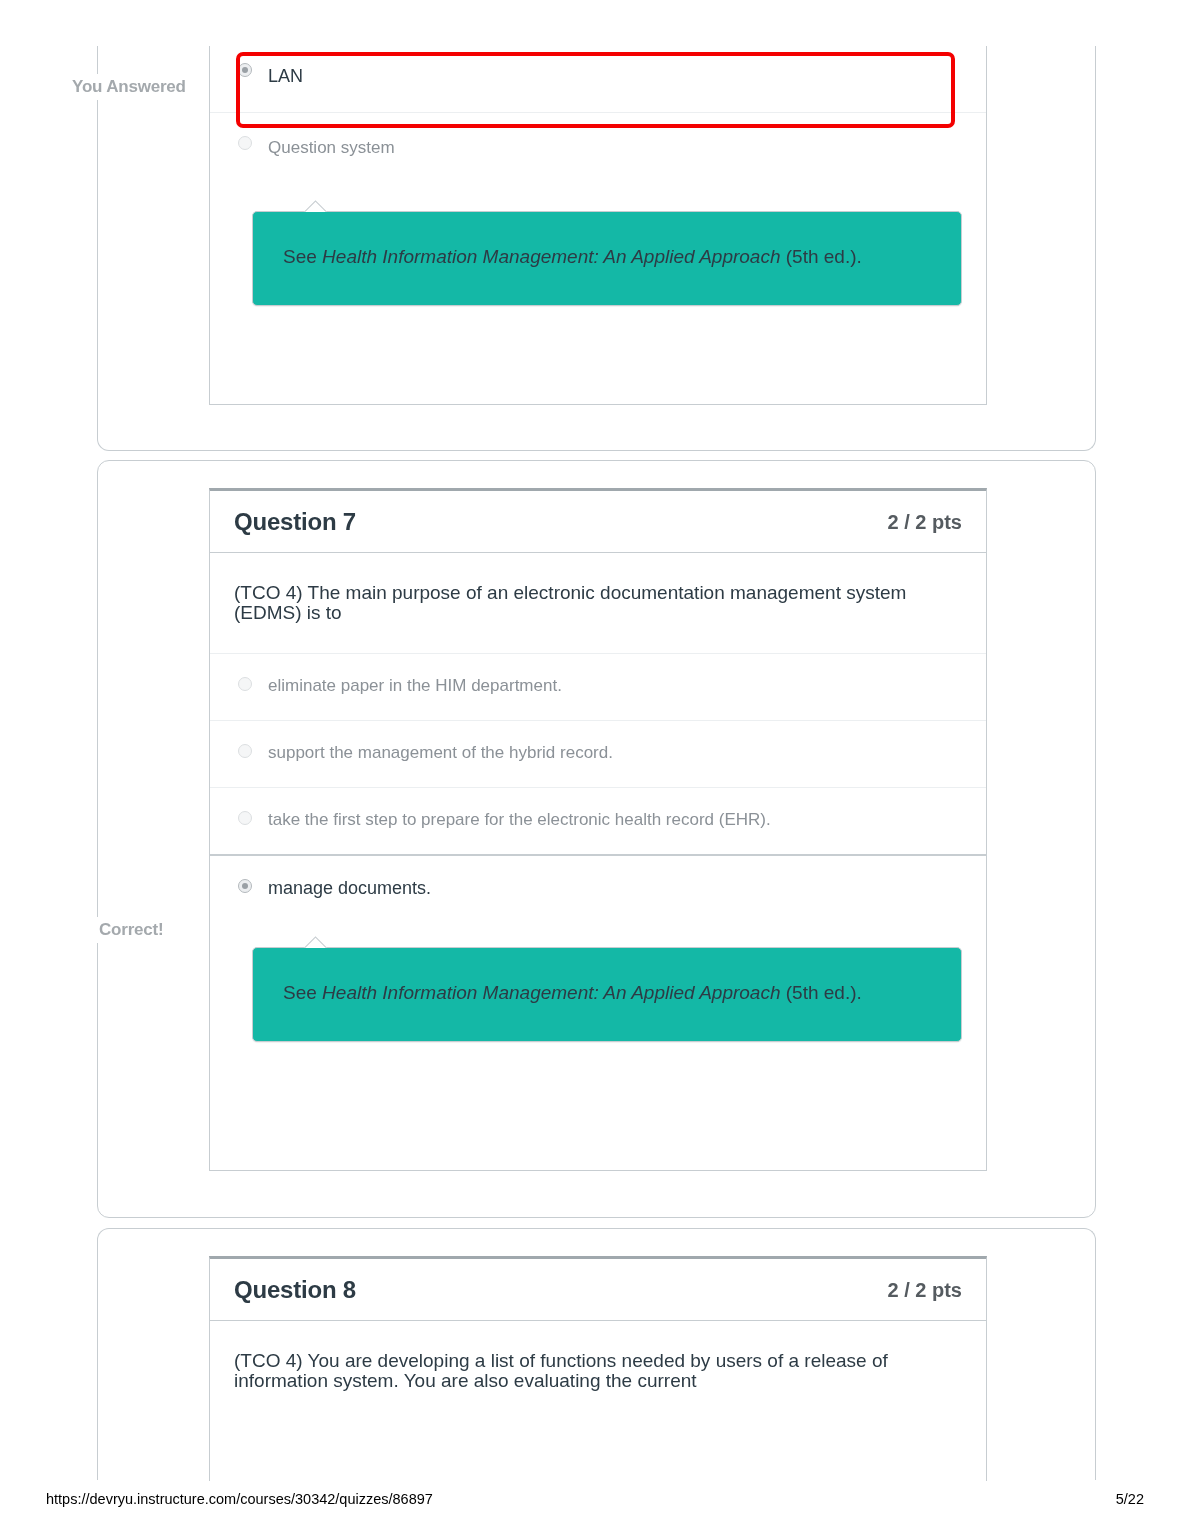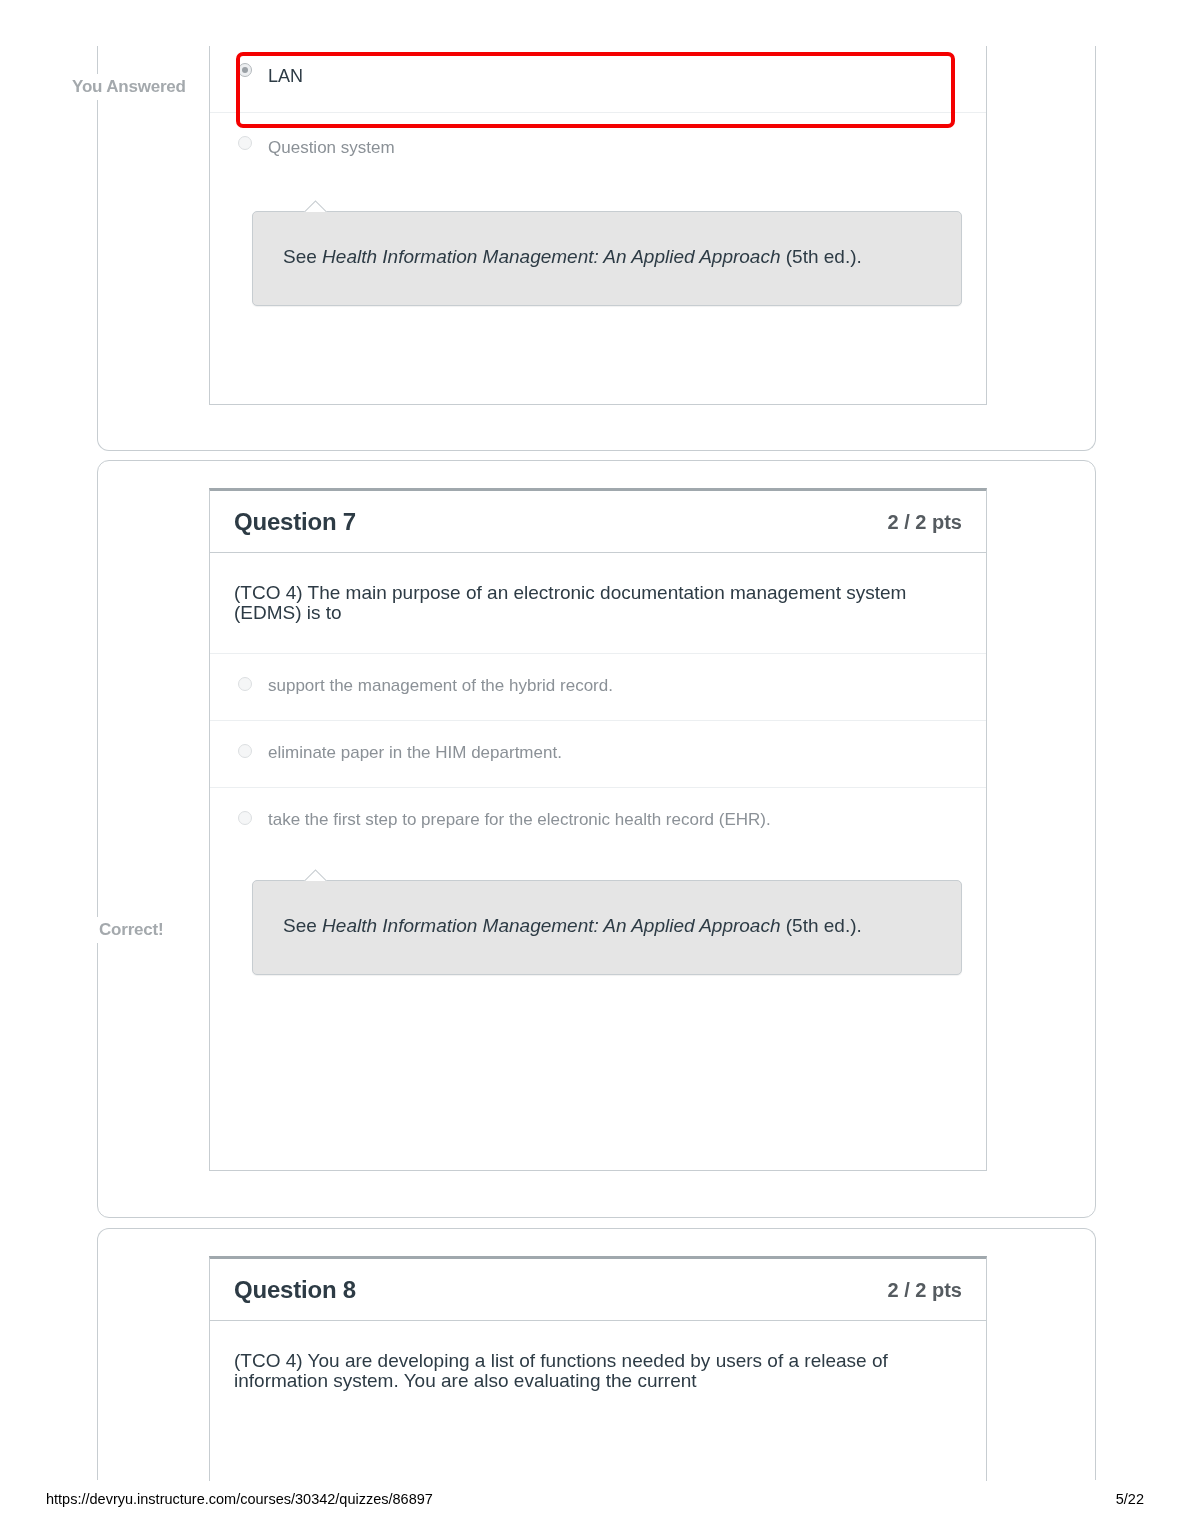--- a/index.html
+++ b/index.html
@@ -198,21 +198,21 @@
     padding: 3px 6px;
     letter-spacing: -0.2px;
   }
 
   
   .comment {
     position: relative;
     margin: 26px 24px 30px 42px;
     border: 1px solid #c7cdd1;
     border-radius: 5px;
-    background: #e5e5e5;
+    background: #14b8a6;
     padding: 26px 30px 30px 30px;
     font-size: 19px;
     line-height: 37px;
     color: #2d3b45;
     box-shadow: 0 1px 1px rgba(0,0,0,0.06);
   }
   .comment .arrow-outer {
     position: absolute;
     left: 48px;
     top: -14px;
@@ -290,33 +290,37 @@
       <span class="q-title">Question 7</span>
       <span class="q-pts">2 / 2 pts</span>
     </div>
 
     <div class="q-text">(TCO 4) The main purpose of an electronic documentation management system (EDMS) is to</div>
 
     <div class="answers">
 
       <div class="answer">
         <span class="radio"></span>
-        <span>support the management of the hybrid record.</span>
+        <span>eliminate paper in the HIM department.</span>
       </div>
 
       <div class="answer">
         <span class="radio"></span>
-        <span>eliminate paper in the HIM department.</span>
+        <span>support the management of the hybrid record.</span>
       </div>
 
       <div class="answer">
         <span class="radio"></span>
         <span>take the first step to prepare for the electronic health record (EHR).</span>
       </div>
 
+      <div class="answer sel-correct">
+        <span class="radio checked"></span>
+        <span>manage documents.</span>
+      </div>
 
     </div>
 
     <div class="comment">
       <span class="arrow-outer"></span>
       <span>See </span><em>Health Information Management: An Applied Approach</em><span> (5th ed.).</span>
     </div>
 
   </div>
 </div>

